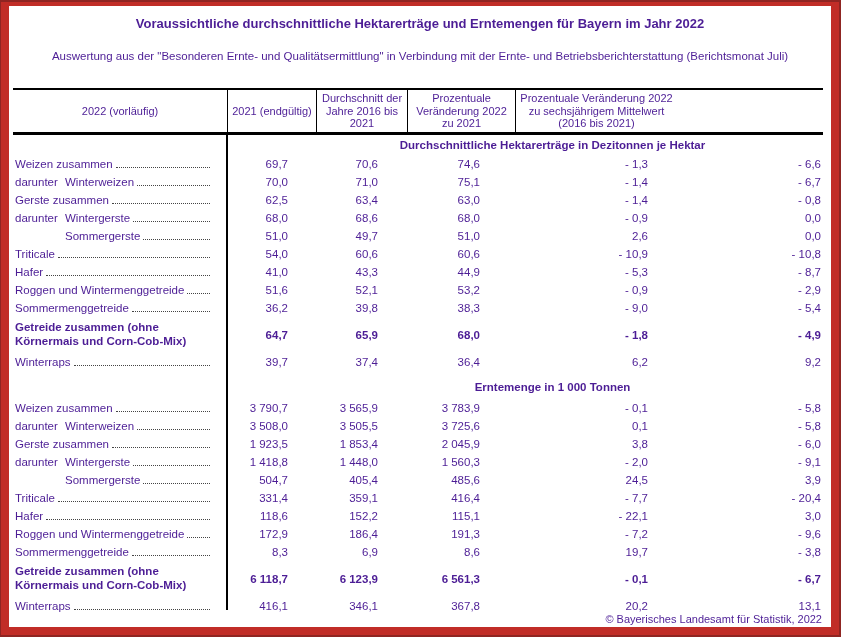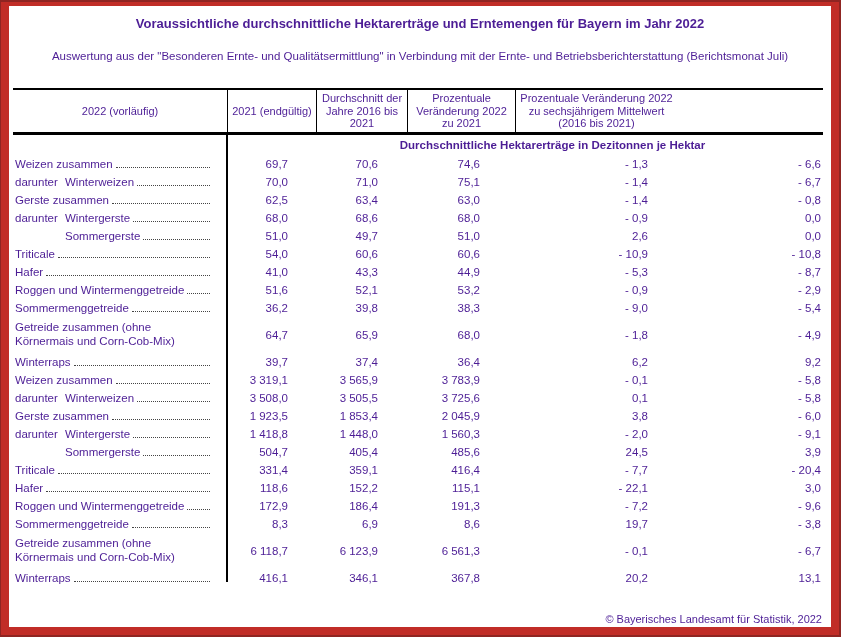--- a/index.html
+++ b/index.html
@@ -42,21 +42,21 @@
     margin-left:214px;width:596px;text-align:center;text-indent:55px;
     font-weight:bold;font-size:11.5px;line-height:13px;
     padding:4px 0 3px 0;
   }
   .section-head.s2{padding:10px 0 5px 0;}
   .row{
     display:grid;grid-template-columns:214px 89px 91px 108px 162px 146px;
     height:18px;align-items:center;font-size:11.5px;
   }
   .row.tall{height:36px;}
-  .row.bold{font-weight:normal;}
+  .row.bold{font-weight:bold;}
   .c{box-sizing:border-box;}
   .label-cell{
     display:flex;align-items:baseline;padding-left:2px;padding-right:17px;overflow:hidden;
   }
   .row.tall .label-cell{align-items:center;}
   .prefix{flex:0 0 50px;white-space:nowrap;}
   .lbl{white-space:nowrap;}
   .row.tall .lbl{white-space:normal;line-height:13.5px;}
   .leader{
     flex:1 1 auto;height:4px;border-bottom:1px dotted #444;
@@ -216,27 +216,28 @@
 
       <span class="lbl">Winterraps</span>
       <span class="leader"></span>
     </div>
     <div class="c num c2">39,7</div>
     <div class="c num c3">37,4</div>
     <div class="c num c4">36,4</div>
     <div class="c num c5">6,2</div>
     <div class="c num c6">9,2</div>
   </div>
+          <div class="section-head s2">Erntemenge in 1 000 Tonnen</div>
           <div class="row">
     <div class="c label-cell">
 
       <span class="lbl">Weizen zusammen</span>
       <span class="leader"></span>
     </div>
-    <div class="c num c2">3 319,1</div>
+    <div class="c num c2">3 790,7</div>
     <div class="c num c3">3 565,9</div>
     <div class="c num c4">3 783,9</div>
     <div class="c num c5">- 0,1</div>
     <div class="c num c6">- 5,8</div>
   </div>
           <div class="row">
     <div class="c label-cell">
       <span class="prefix">darunter</span>
       <span class="lbl">Winterweizen</span>
       <span class="leader"></span>

